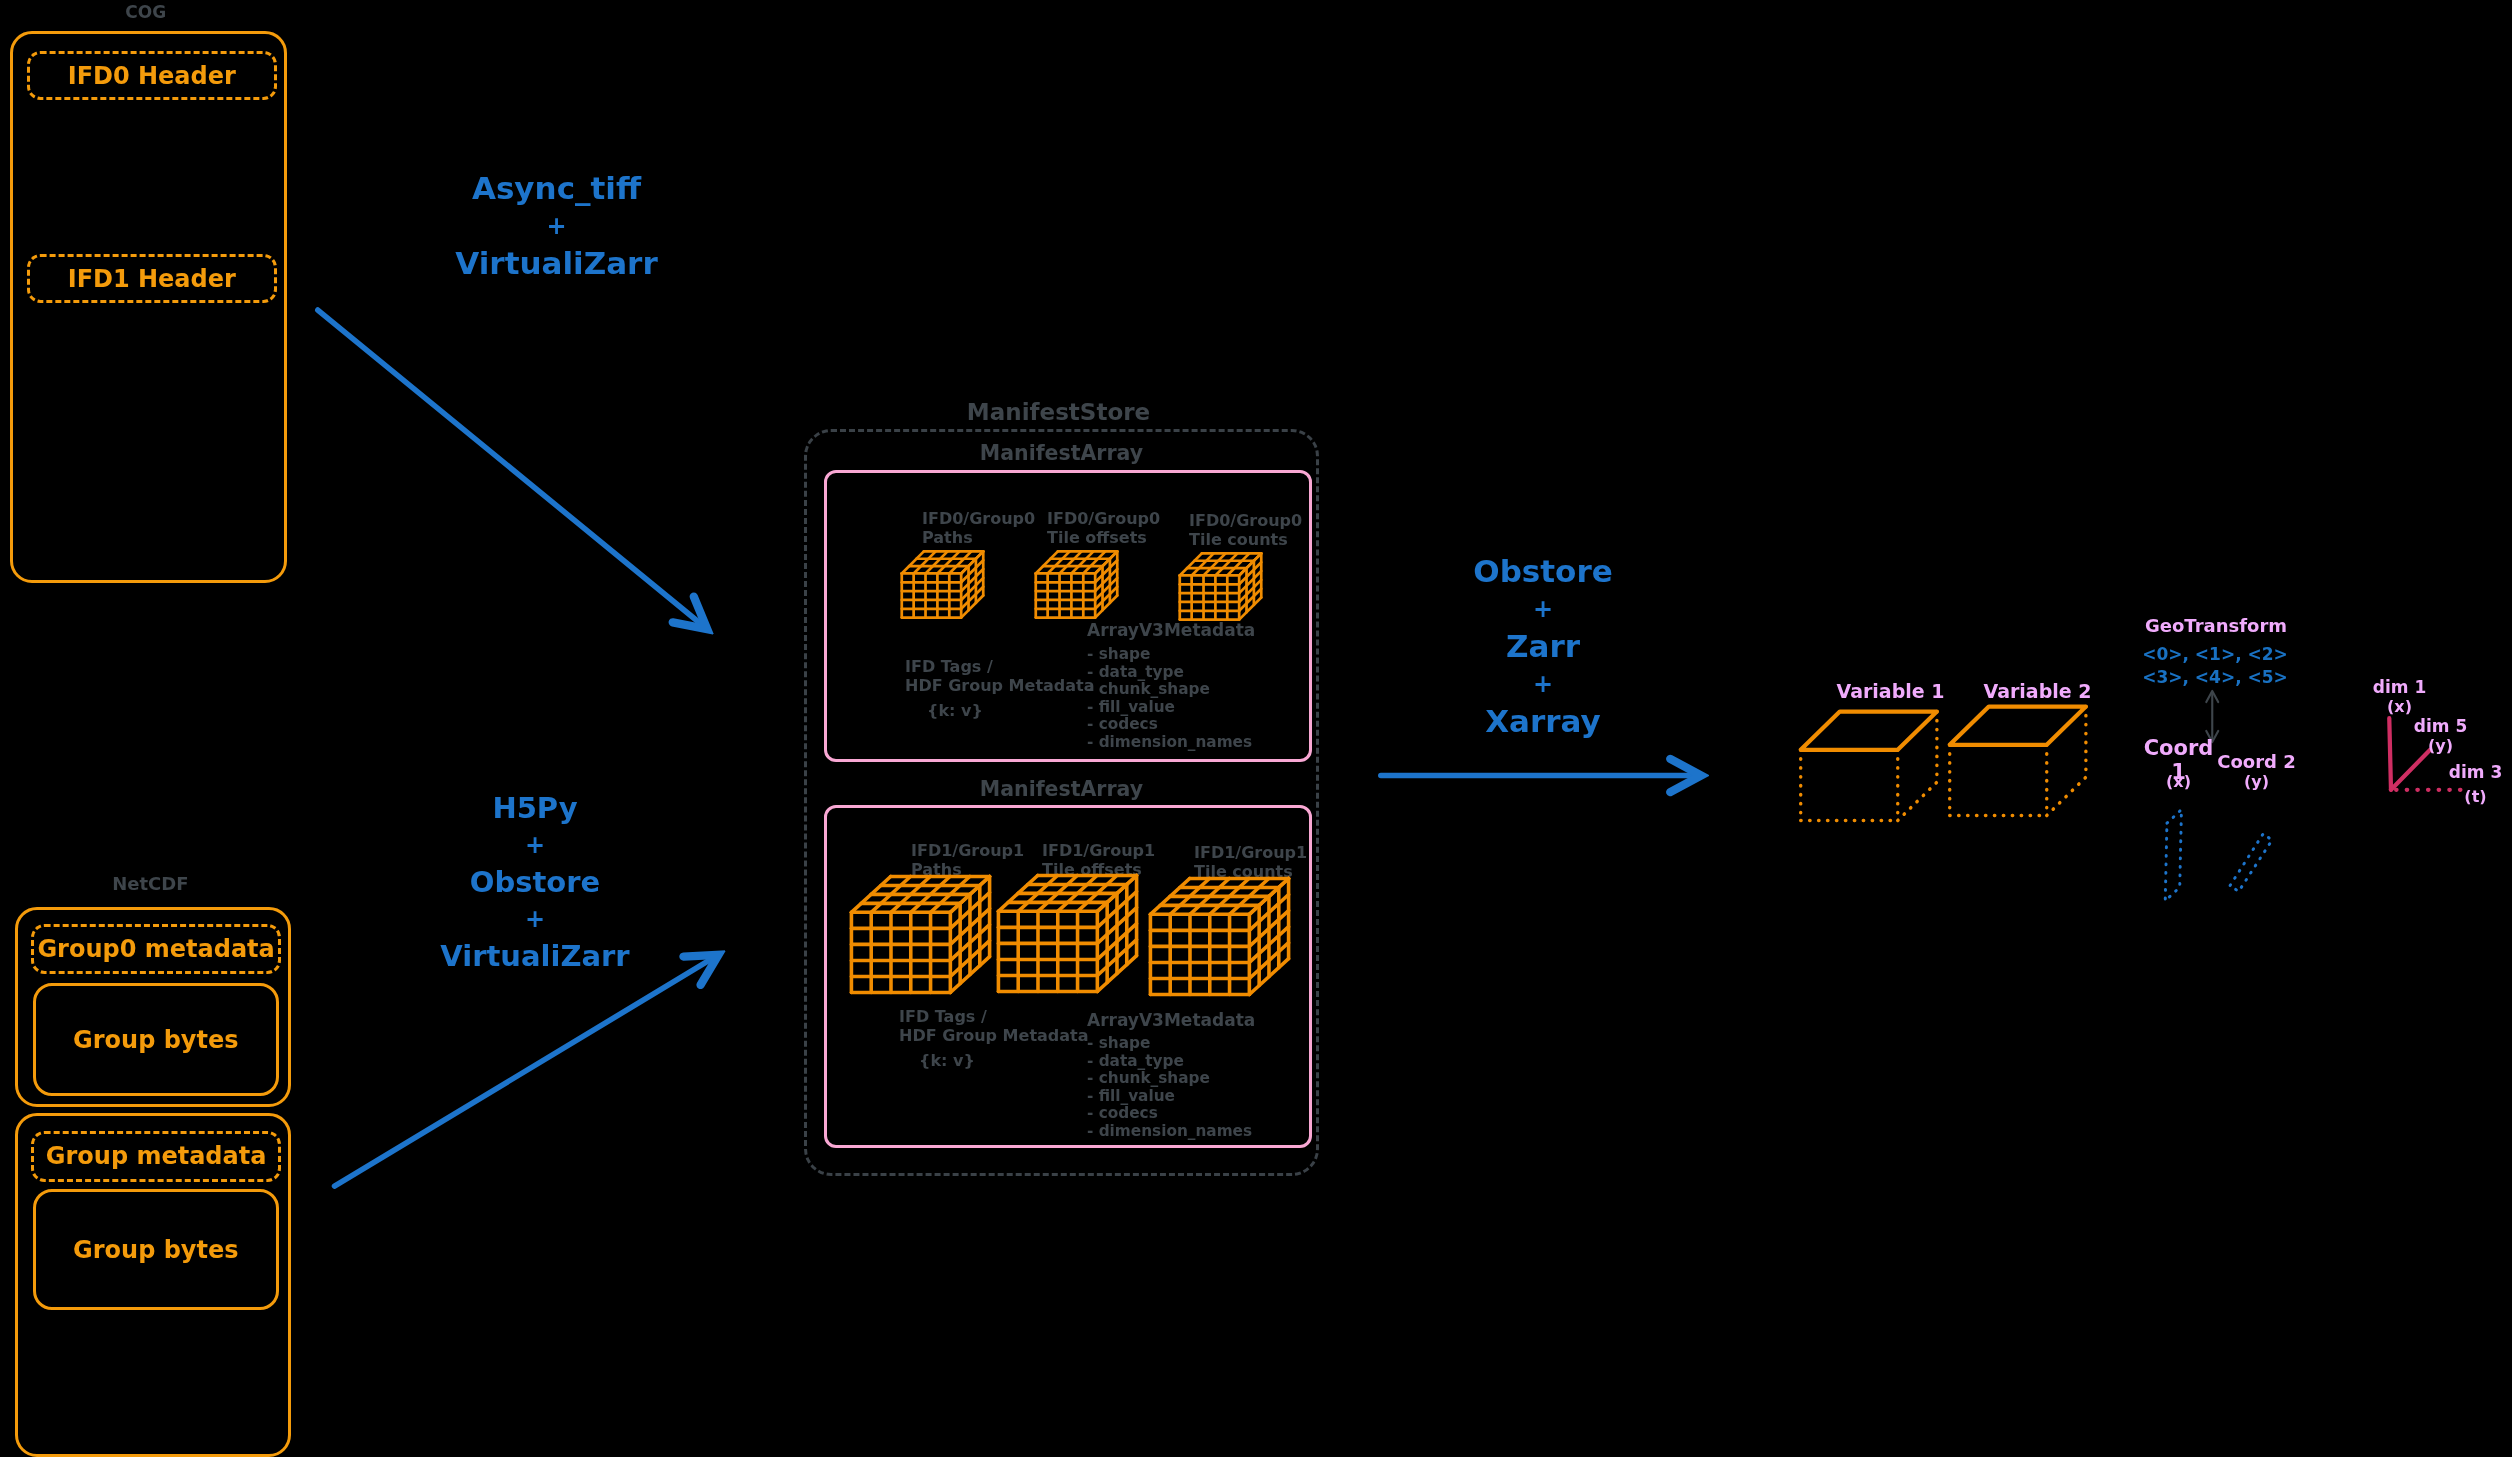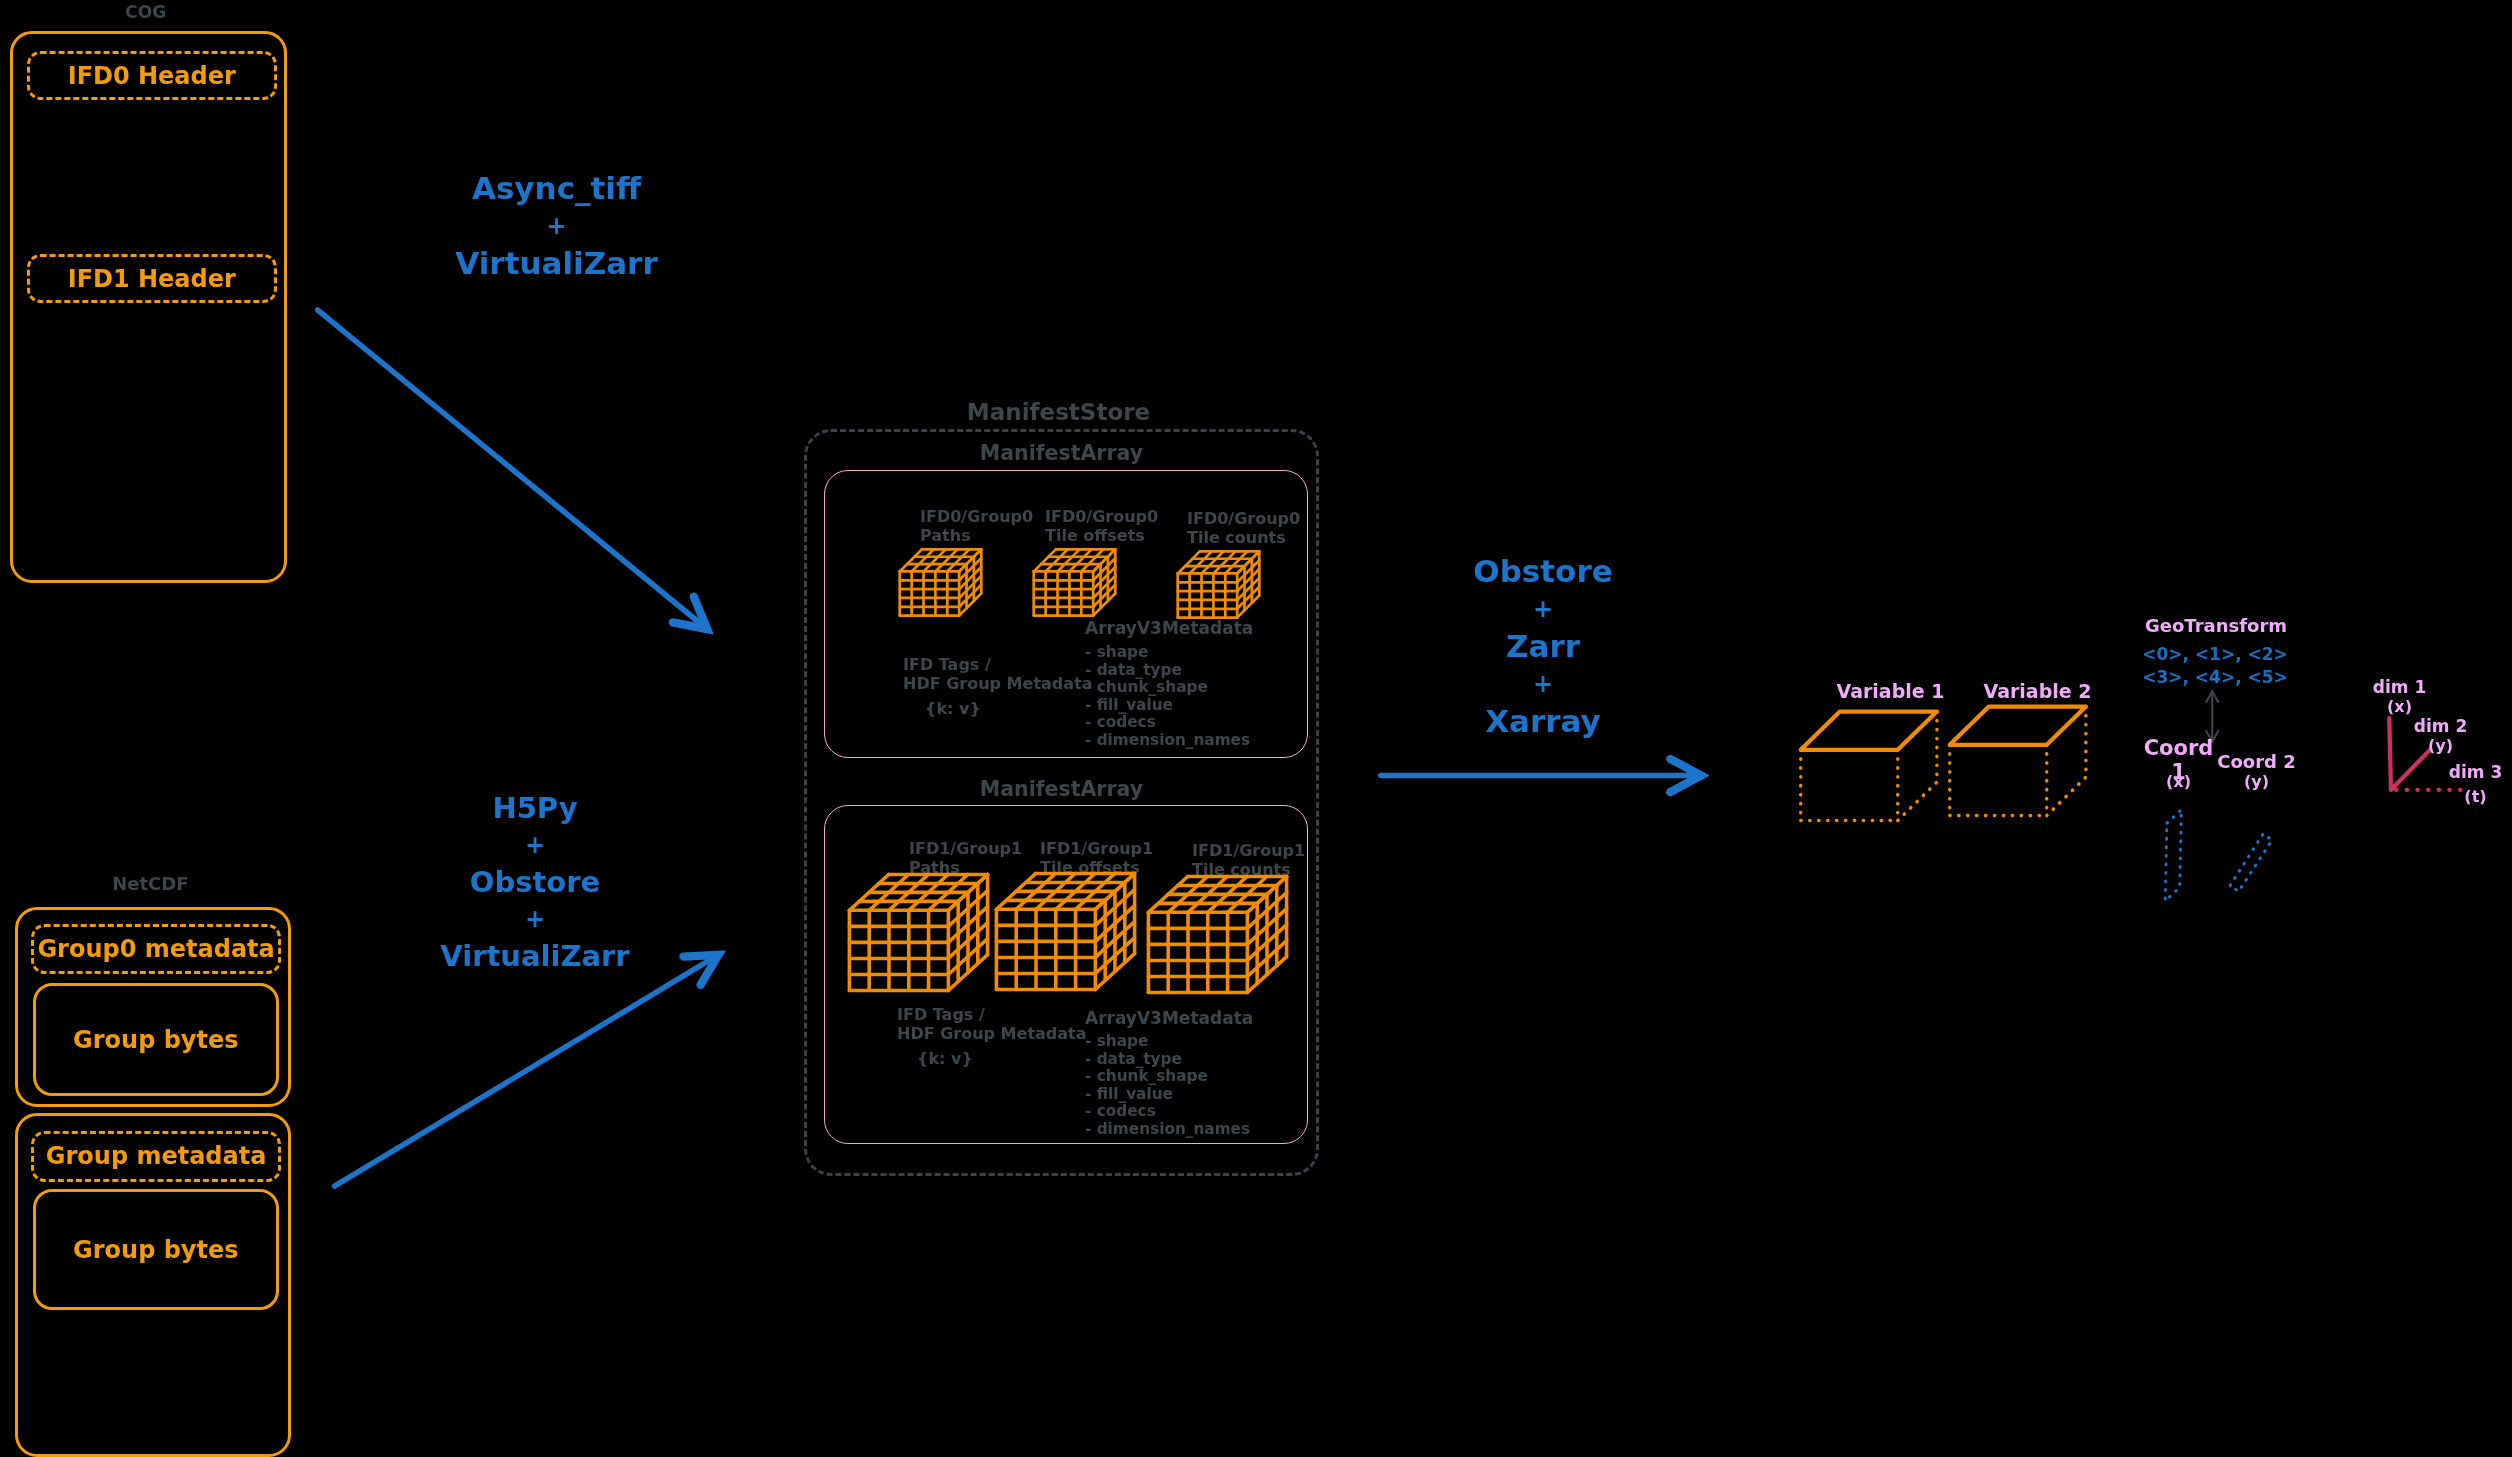--- a/index.html
+++ b/index.html
@@ -7,21 +7,21 @@
        font-family:"DejaVu Sans",sans-serif;}
   .abs{position:absolute;}
 
   
   .obox{border:3.4px solid #f49b0b;border-radius:22px;}
   .obox-d{border:3.4px dashed #f49b0b;border-radius:13.6px;}
   .olabel{color:#f49b0b;font-weight:bold;font-size:24px;display:flex;
           align-items:center;justify-content:center;text-align:center;}
 
   
-  .gbox{border:1px solid #f9a8d4;border-radius:24px;}
+  .gbox{border:3px solid #f9a8d4;border-radius:12px;}
   .gbox-d{border:3px dashed #3a4147;border-radius:27px;}
   .gtitle{color:#3e454b;font-weight:bold;text-align:center;}
   .gsmall{color:#3e454b;font-weight:bold;font-size:16px;line-height:19px;}
   .gmeta{color:#3e454b;font-weight:bold;font-size:15.3px;line-height:17.6px;}
 
   
   .bstack{color:#1d74cb;font-weight:bold;text-align:center;}
   .bstack .big{font-size:31px;line-height:39px;}
   .bstack .mid{font-size:29px;line-height:38px;}
   .bstack .plus{font-size:24px;line-height:36px;}
@@ -426,17 +426,17 @@
 <svg class="abs" style="left:2379px;top:708px" width="133" height="92" viewBox="0 0 156 108">
   <g stroke="#cf2e63" stroke-width="5" stroke-linecap="round" fill="none">
     <line x1="14" y1="96" x2="12" y2="12"></line>
     <line x1="14" y1="96" x2="60" y2="49"></line>
     <line x1="20" y1="96" x2="97" y2="96" stroke-dasharray="0.5 12"></line>
   </g>
 </svg>
 
 <div class="abs lblue" style="left:2357px;top:677px;width:85px;font-size:17px">dim 1</div>
 <div class="abs lblue" style="left:2357px;top:697px;width:85px;font-size:16px">(x)</div>
-<div class="abs lblue" style="left:2398px;top:716px;width:85px;font-size:17px">dim 2</div>
+<div class="abs lblue" style="left:2398px;top:716px;width:85px;font-size:17px">dim 5</div>
 <div class="abs lblue" style="left:2398px;top:736px;width:85px;font-size:16px">(y)</div>
 <div class="abs lblue" style="left:2439px;top:762px;width:73px;font-size:17px">dim 3</div>
 <div class="abs lblue" style="left:2439px;top:787px;width:73px;font-size:16px">(t)</div>
 
 
 </body></html>

